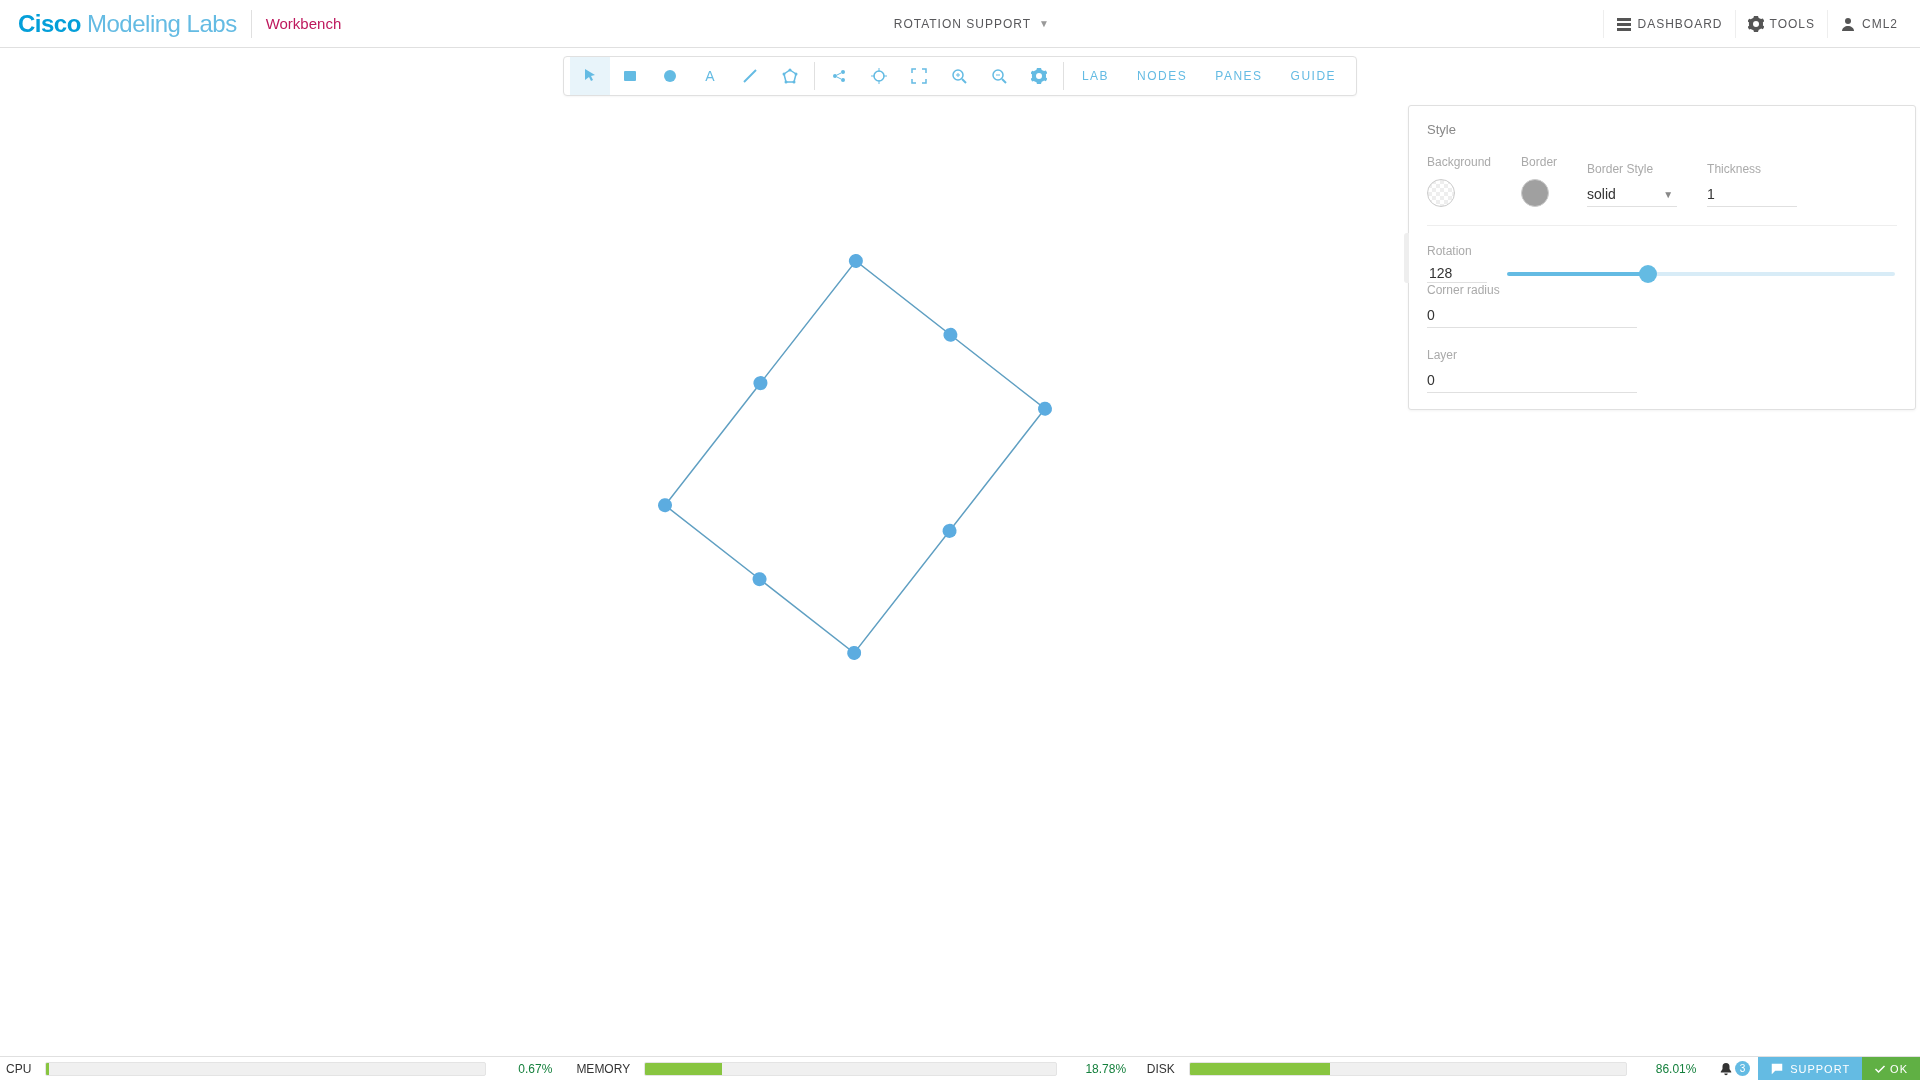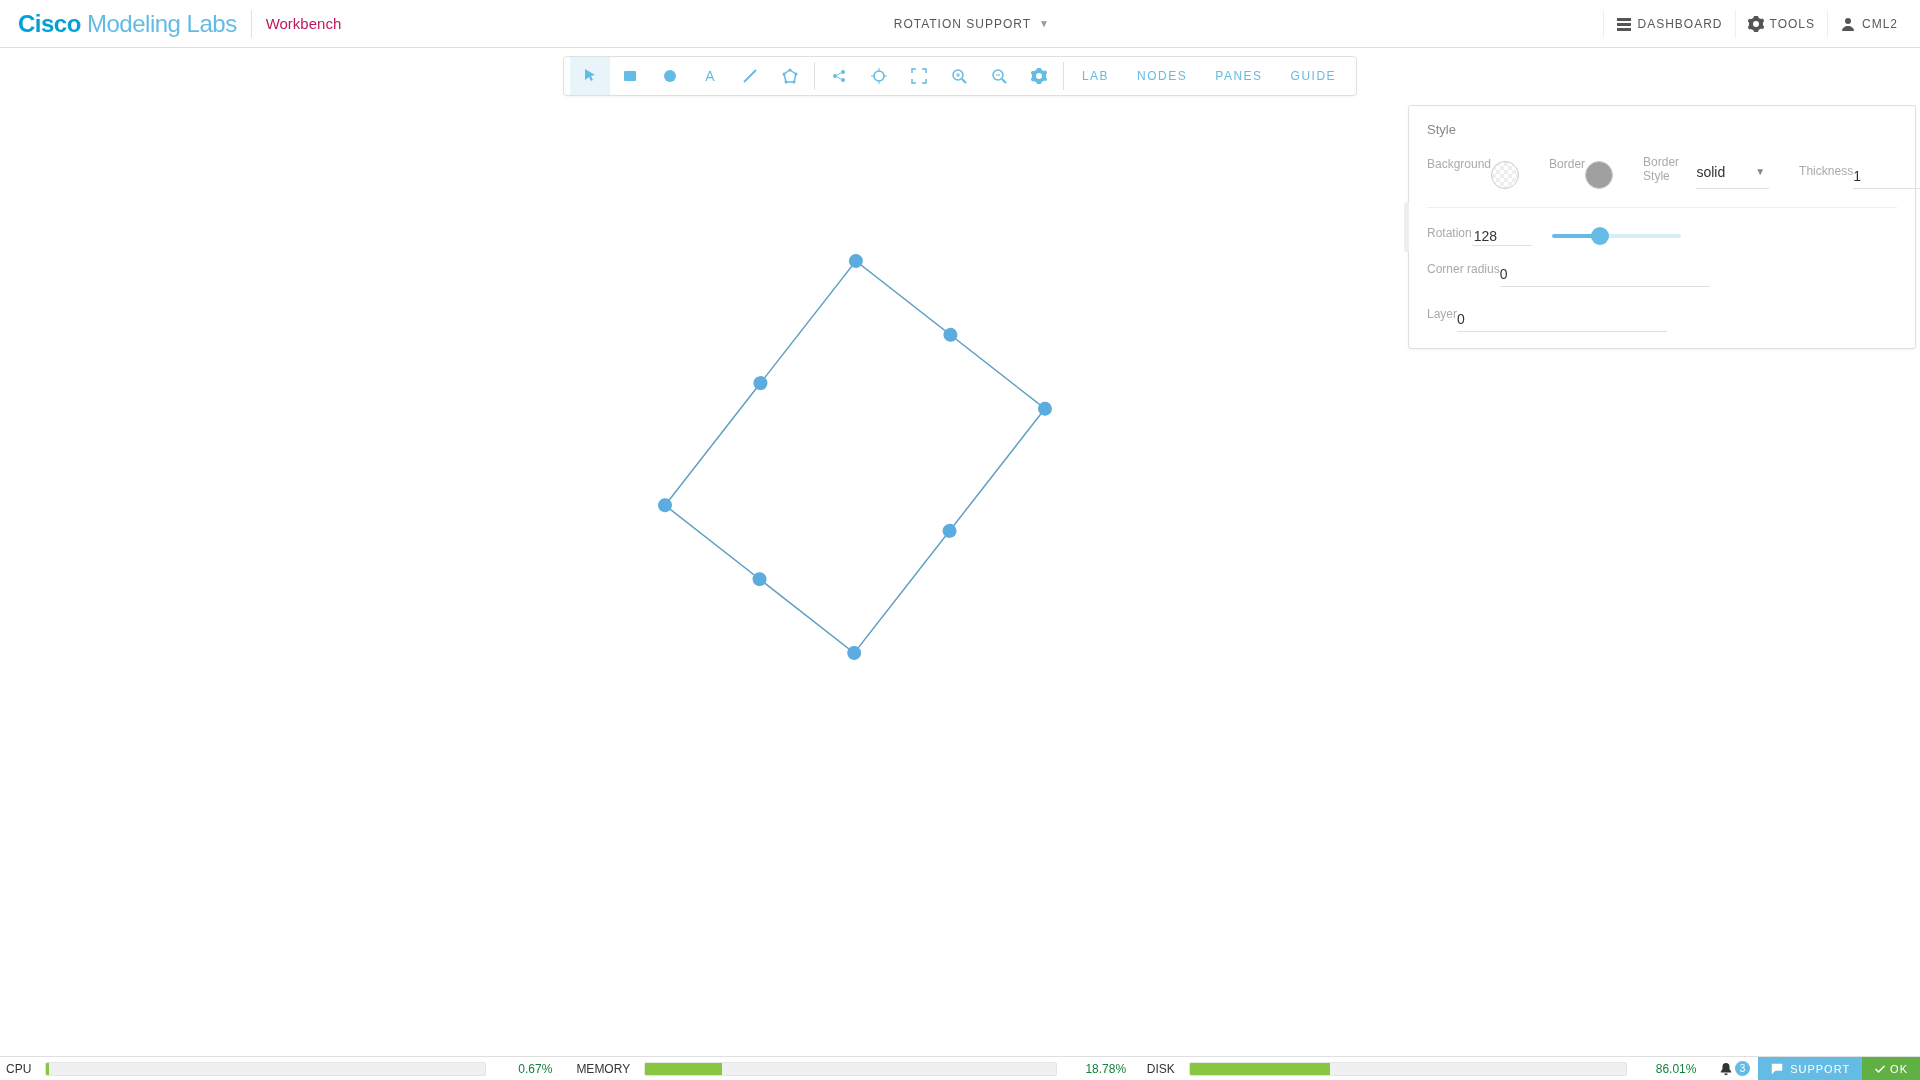--- a/index.html
+++ b/index.html
@@ -96,21 +96,21 @@
     background:#fff;
     border:1px solid var(--border-light);
     border-radius:3px;
     padding:16px 18px;
     font-size:13px;
     color:var(--text-dark);
     box-shadow:0 1px 3px rgba(0,0,0,0.05);
   }
   .sp-title { font-size:13px; color:var(--text-medium); margin-bottom:18px; }
   .sp-row { display:flex; align-items:flex-end; gap:30px; margin-bottom:18px; }
-  .sp-col { display:flex; flex-direction:row; }
+  .sp-col { display:flex; flex-direction:column; }
   .sp-label { font-size:12px; color:var(--text-light); margin-bottom:6px; }
   .swatch {
     width:28px; height:28px; border-radius:50%;
     border:1px solid #ccc;
     display:inline-block;
     margin-top:4px; cursor:pointer;
   }
   .swatch.transparent {
     background-image:
       linear-gradient(45deg,#eee 25%,transparent 25%),
@@ -392,21 +392,21 @@
       </div>
     </div>
     <div class="sp-col">
       <span class="sp-label">Thickness</span>
       <input class="field-underline" value="1" style="">
     </div>
   </div>
 
   <hr class="hr-light">
 
-  <div class="sp-col" style="margin-bottom:16px;">
+  <div class="sp-col" style="margin-bottom:0;">
     <span class="sp-label">Rotation</span>
     <div class="slider-row">
       <input class="slider-input" value="128" style="">
       <input type="range" min="0" max="360" value="128" class="slider" style="">
     </div>
   </div>
 
   <div class="sp-col" style="margin-bottom:20px;">
     <span class="sp-label">Corner radius</span>
     <input class="field-underline" style="width: 210px;" value="0">

